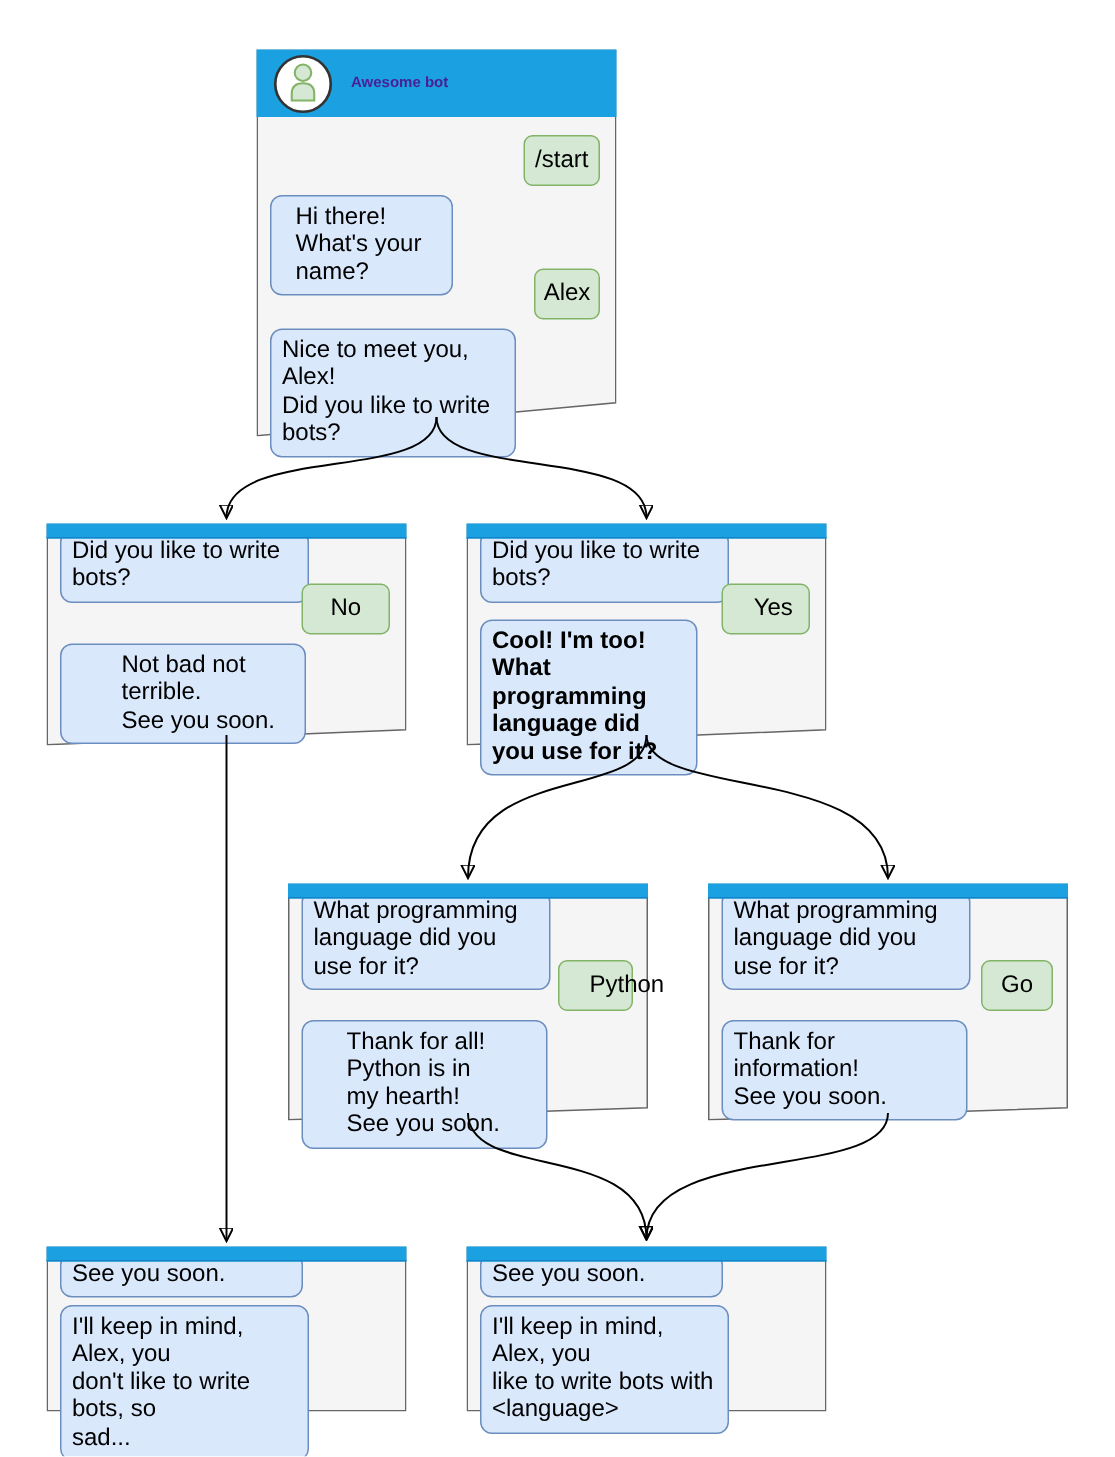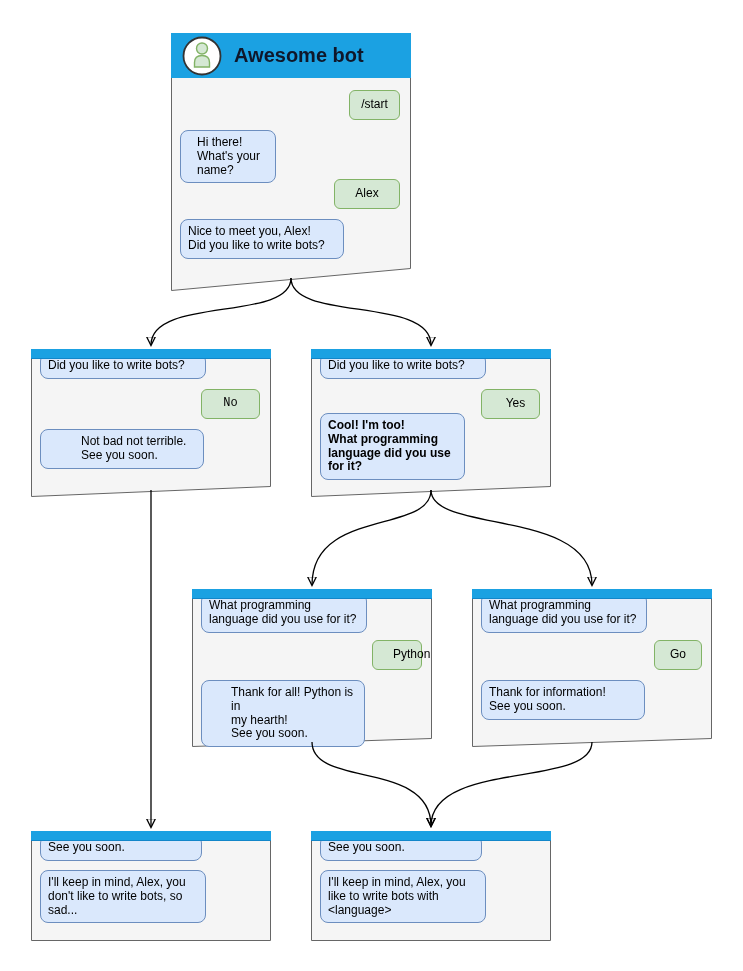--- a/index.html
+++ b/index.html
@@ -12,23 +12,23 @@
   .win-bg polygon{fill:#f5f5f5;stroke:#666666;stroke-width:1;}
   .strip{
     position:absolute;left:0;top:0;width:100%;height:10px;background:#1ba1e2;
     border-bottom:1px solid #1286c9;box-sizing:border-box;z-index:3;
   }
   .header{
     position:absolute;left:0;top:0;width:100%;height:45px;background:#1ba1e2;
     z-index:3;display:flex;align-items:center;box-sizing:border-box;
   }
   .avatar{margin-left:11px;width:40px;height:40px;display:inline-block;}
-  .title{margin-left:12px;color:#0f172a;font-weight:bold;font-size:20px;}
+  .title{margin-left:12px;color:#4c1d95;font-weight:bold;font-size:10px;}
   .bubble{
-    position:absolute;z-index:2;font-size:12px;line-height:1.15;color:#000000;
+    position:absolute;z-index:2;font-size:16px;line-height:1.15;color:#000000;
     white-space:pre-line;box-sizing:border-box;
   }
   .bubble.bot{background:#dae8fc;border:1px solid #6c8ebf;border-radius:8px;padding:5px 7px;}
   .bubble.user{background:#d5e8d4;border:1px solid #82b366;border-radius:6px;padding:7px 4px;text-align:center;}
   .arrows{position:absolute;left:0;top:0;z-index:10;pointer-events:none;}
   .arrows path{fill:none;stroke:#000000;stroke-width:1.3;}
 </style>
 </head>
 <body>
 
@@ -57,34 +57,34 @@
       <span class="avatar">
         <svg width="40" height="40" viewBox="0 0 40 40">
           <circle cx="20" cy="20" r="18.5" fill="#ffffff" stroke="#333333" stroke-width="1.8"></circle>
           <circle cx="20" cy="12.5" r="5.5" fill="#d5e8d4" stroke="#82b366" stroke-width="1.4"></circle>
           <path d="M12.5,31 L12.5,26.5 Q12.5,19.5 20,19.5 Q27.5,19.5 27.5,26.5 L27.5,31 Z" fill="#d5e8d4" stroke="#82b366" stroke-width="1.4"></path>
         </svg>
       </span>
       <span class="title">Awesome bot</span>
     </div>
     <div class="bubble user" style="right:11px;top:57px;width:51px;">/start</div>
-    <div class="bubble bot" style="left:9px;top:97px;width:96px;padding-left:16px;">Hi there!
+    <div class="bubble bot" style="left:9px;top:97px;width:122px;padding-left:16px;">Hi there!
 What's your name?</div>
-    <div class="bubble user" style="right:11px;top:146px;width:66px;">Alex</div>
+    <div class="bubble user" style="right:11px;top:146px;width:44px;">Alex</div>
     <div class="bubble bot" style="left:9px;top:186px;width:164px;">Nice to meet you, Alex!
 Did you like to write bots?</div>
   </div>
 
   <div class="window" style="left:31px;top:349px;height:148px;">
     <svg class="win-bg" width="240" height="148">
       <polygon points="0.5,0.5 239.5,0.5 239.5,137.5 0.5,147.5"></polygon>
     </svg>
     <div class="strip"></div>
     <div class="bubble bot" style="left:9px;top:4px;width:166px;">Did you like to write bots?</div>
-    <div class="bubble user" style="right:11px;top:40px;width:59px;font-family:Liberation Mono, monospace;">No</div>
+    <div class="bubble user" style="right:11px;top:40px;width:59px;">No</div>
     <div class="bubble bot" style="left:9px;top:80px;width:164px;padding-left:40px;">Not bad not terrible.
 See you soon.</div>
   </div>
 
   <div class="window" style="left:311px;top:349px;height:148px;">
     <svg class="win-bg" width="240" height="148">
       <polygon points="0.5,0.5 239.5,0.5 239.5,137.5 0.5,147.5"></polygon>
     </svg>
     <div class="strip"></div>
     <div class="bubble bot" style="left:9px;top:4px;width:166px;">Did you like to write bots?</div>

